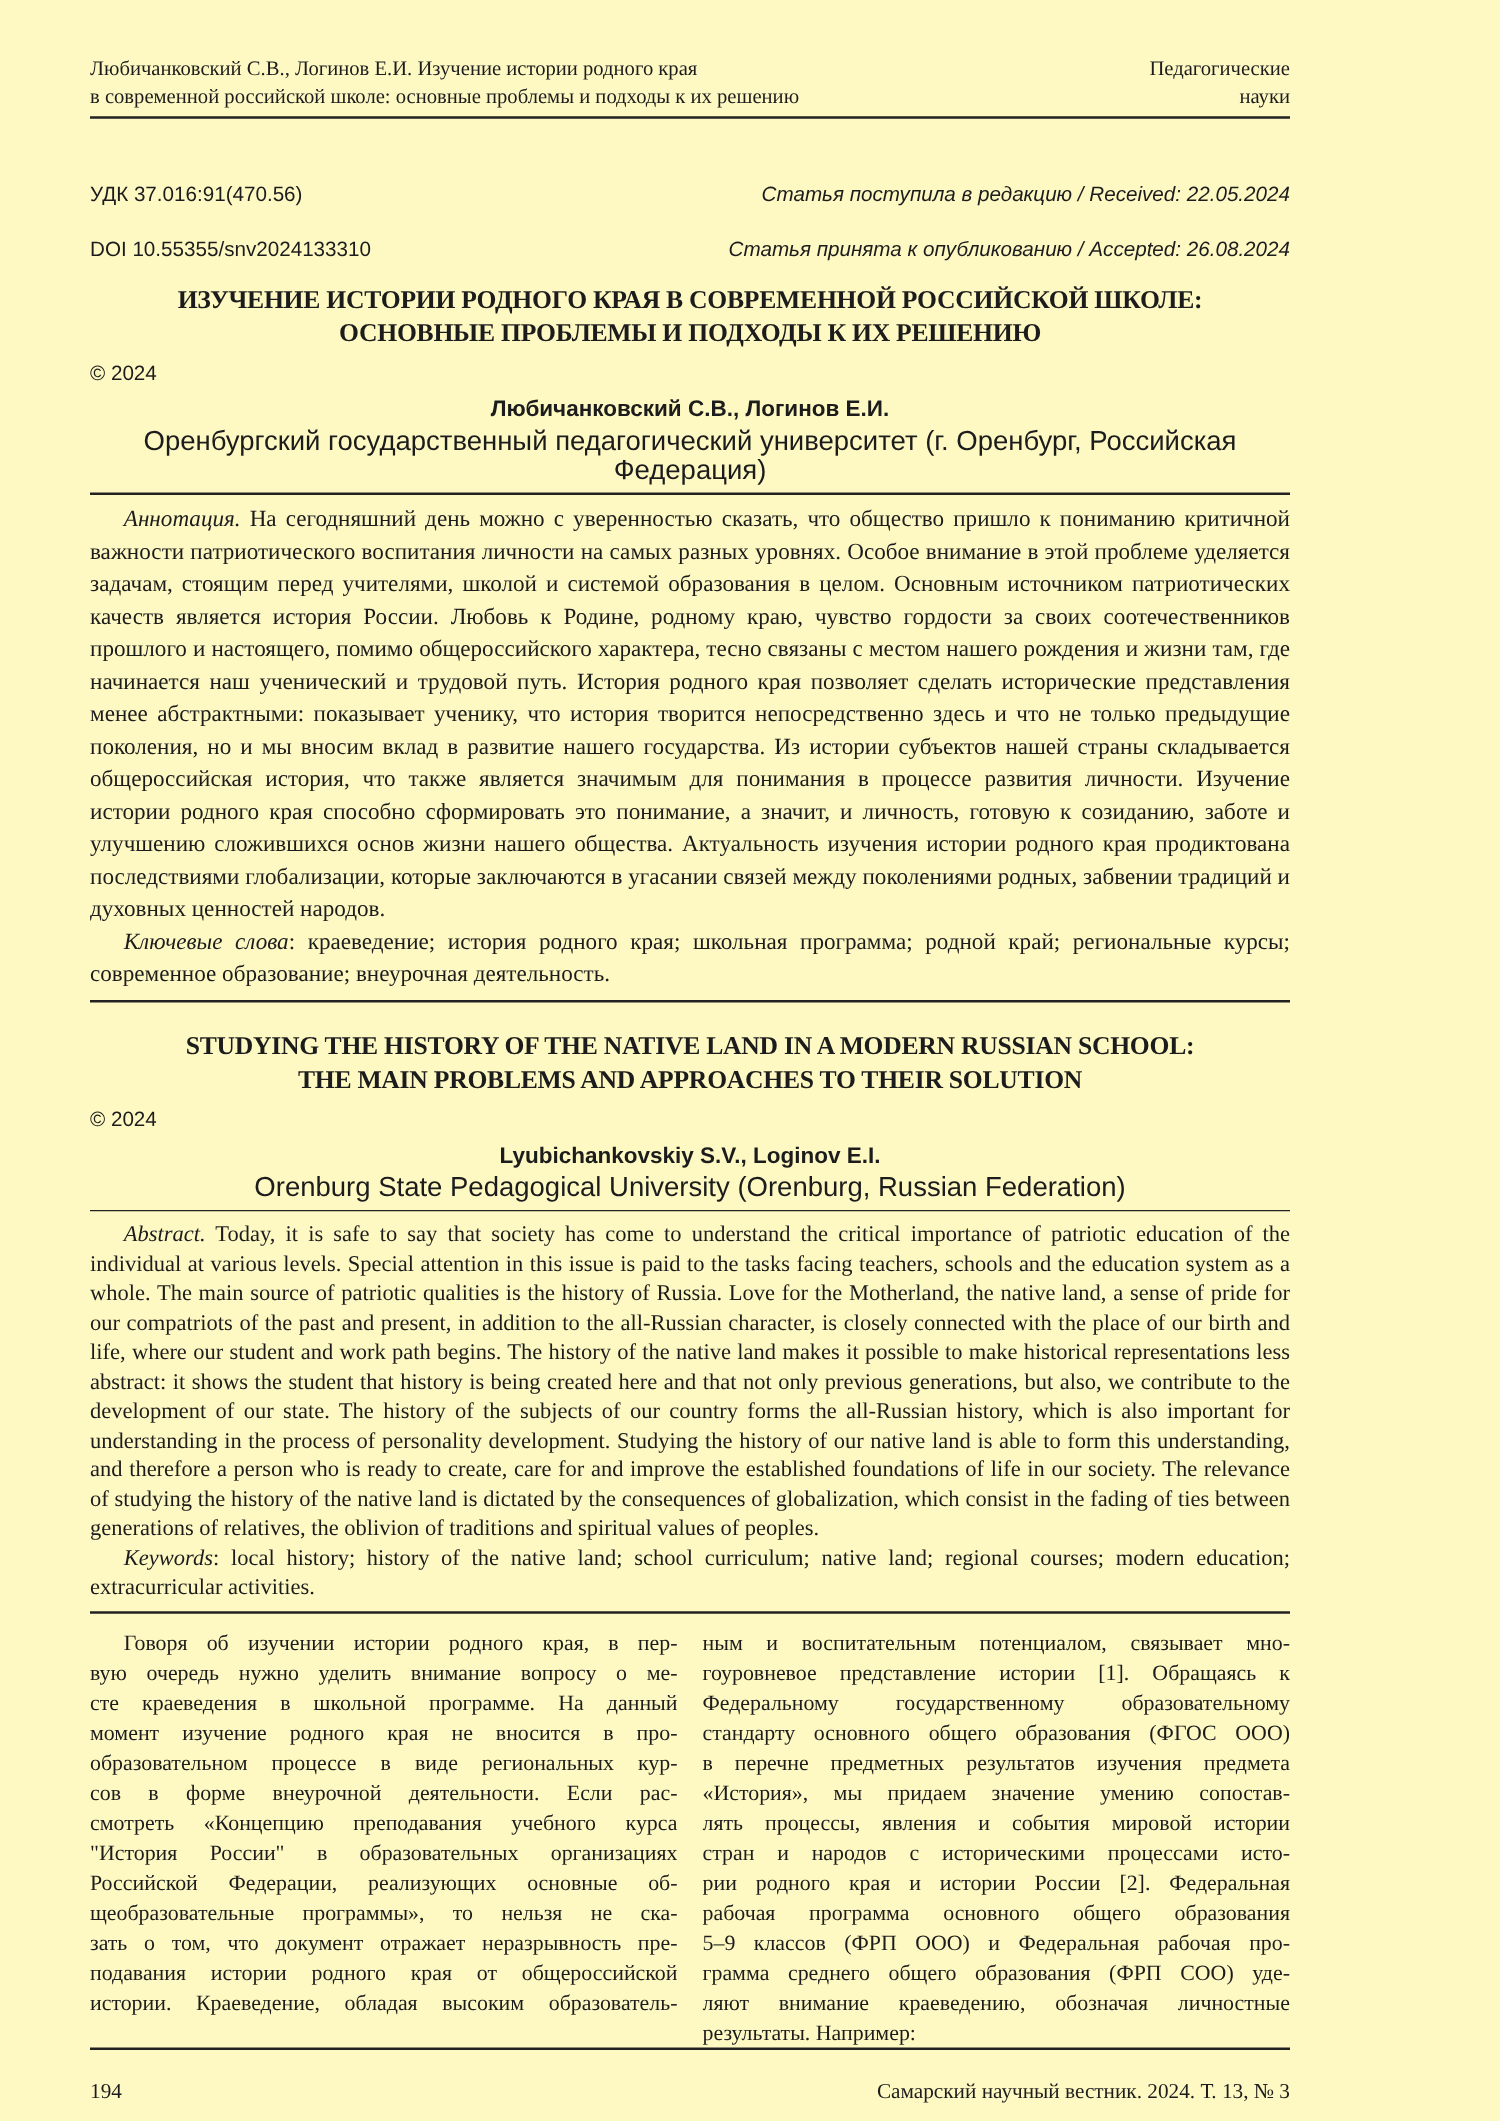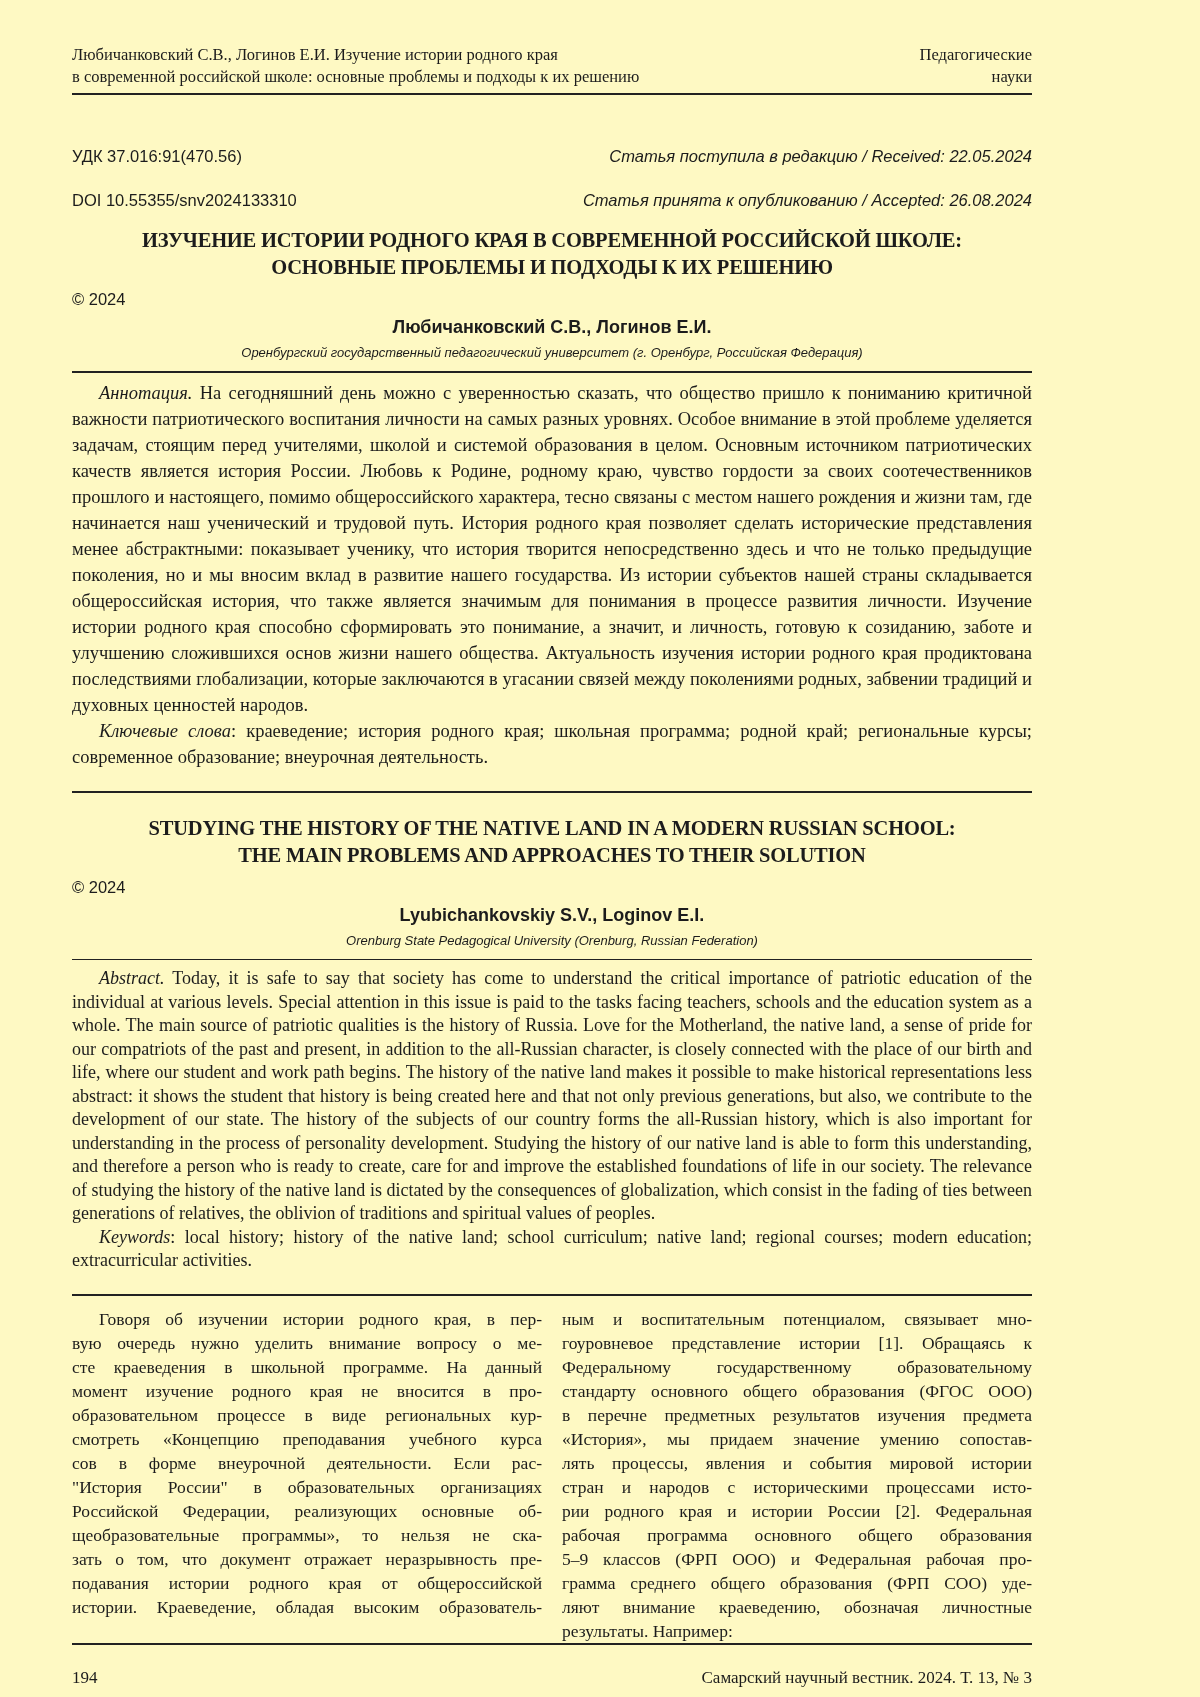--- a/index.html
+++ b/index.html
@@ -45,38 +45,37 @@
     text-align: center;
     font-family: "Liberation Sans", sans-serif;
     font-weight: bold;
     font-size: 18px;
     line-height: 23px;
   }
   .affiliation-line {
     margin-top: 2px;
     text-align: center;
     font-family: "Liberation Sans", sans-serif;
-    font-style: italic;
-    font-size: 13px;
+    font-size: 22px;
     line-height: 23px;
     padding-bottom: 7px;
   }
   .rule-2 { border-bottom: 2px solid #222; }
   .rule-15 { border-bottom: 1.5px solid #222; }
   
   .abstract-block { margin-top: 7px; }
   .para {
     text-align: justify;
     text-indent: 27px;
     hyphens: none;
   }
   .para-ru { font-size: 18.5px; line-height: 26px; }
   .para-en { font-size: 18px; line-height: 23.5px; }
   .ital { font-style: italic; }
-  .kw-block { padding-bottom: 21px; }
+  .kw-block { padding-bottom: 7px; }
   .gap-en { margin-top: 22px; }
   
   .body-columns {
     margin-top: 11px;
     display: grid;
     grid-template-columns: 1fr 1fr;
     column-gap: 20px;
     font-size: 17.5px;
   }
   .bline {
@@ -152,22 +151,22 @@
     <p class="para para-en kw-block rule-2"><span class="ital">Keywords</span><span>: local history; history of the native land; school curriculum; native land; regional courses; modern education; extracurricular activities.</span></p>
   </div>
 
   <div class="body-columns">
     <div class="col-left">
         <div class="bline first">Говоря об изучении истории родного края, в пер-</div>
         <div class="bline">вую очередь нужно уделить внимание вопросу о ме-</div>
         <div class="bline">сте краеведения в школьной программе. На данный</div>
         <div class="bline">момент изучение родного края не вносится в про-</div>
         <div class="bline">образовательном процессе в виде региональных кур-</div>
+        <div class="bline">сов в форме внеурочной деятельности. Если рас-</div>
         <div class="bline">смотреть «Концепцию преподавания учебного курса</div>
-        <div class="bline">сов в форме внеурочной деятельности. Если рас-</div>
         <div class="bline">"История России" в образовательных организациях</div>
         <div class="bline">Российской Федерации, реализующих основные об-</div>
         <div class="bline">щеобразовательные программы», то нельзя не ска-</div>
         <div class="bline">зать о том, что документ отражает неразрывность пре-</div>
         <div class="bline">подавания истории родного края от общероссийской</div>
         <div class="bline last">истории. Краеведение, обладая высоким образователь-</div>
       </div>
     <div class="col-right">
         <div class="bline first">ным и воспитательным потенциалом, связывает мно-</div>
         <div class="bline">гоуровневое представление истории [1]. Обращаясь к</div>

